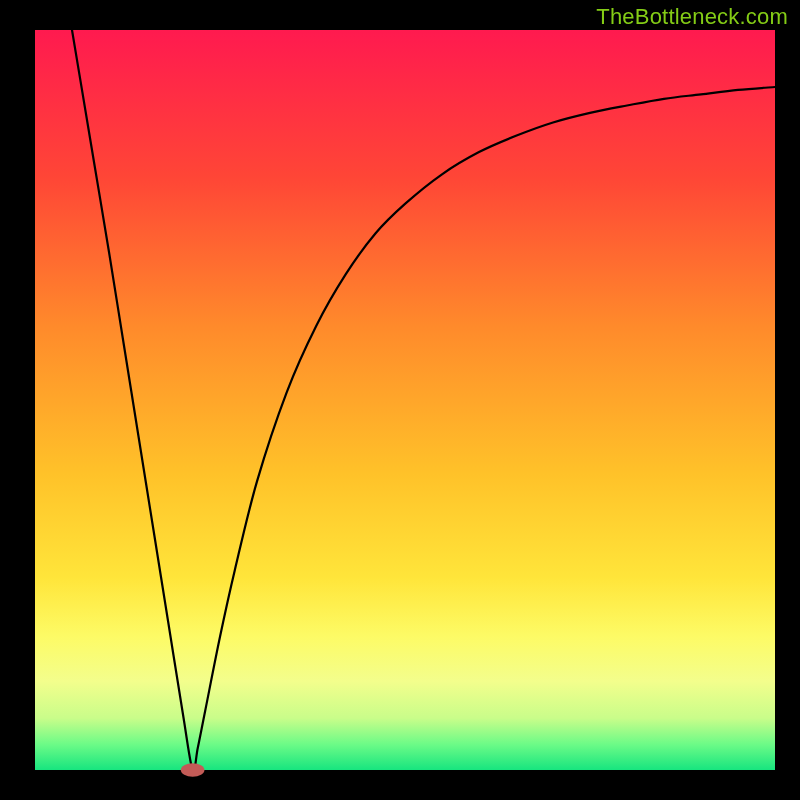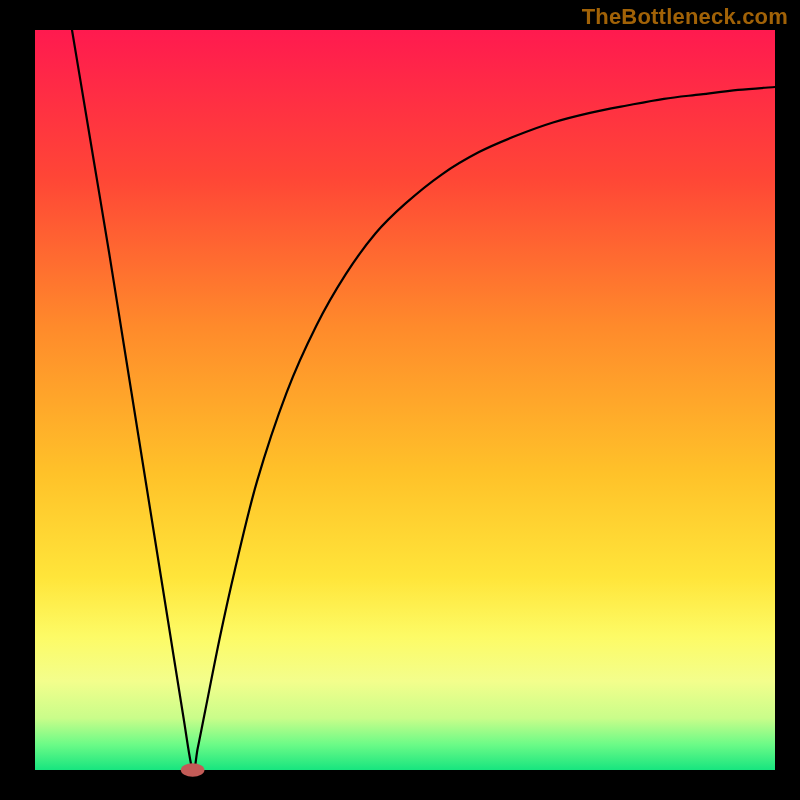--- a/index.html
+++ b/index.html
@@ -14,23 +14,23 @@
   .frame {
     position: relative;
     width: 800px;
     height: 800px;
     background: #000;
   }
   .attribution {
     position: absolute;
     top: 4px;
     right: 12px;
-    color: #a16207;
+    color: #84cc16;
     font-size: 22px;
-    font-weight: 700;
+    font-weight: 400;
     letter-spacing: 0.2px;
   }
   svg {
     display: block;
   }
   .curve {
     fill: none;
     stroke: #000;
     stroke-width: 2.2;
     stroke-linejoin: round;

